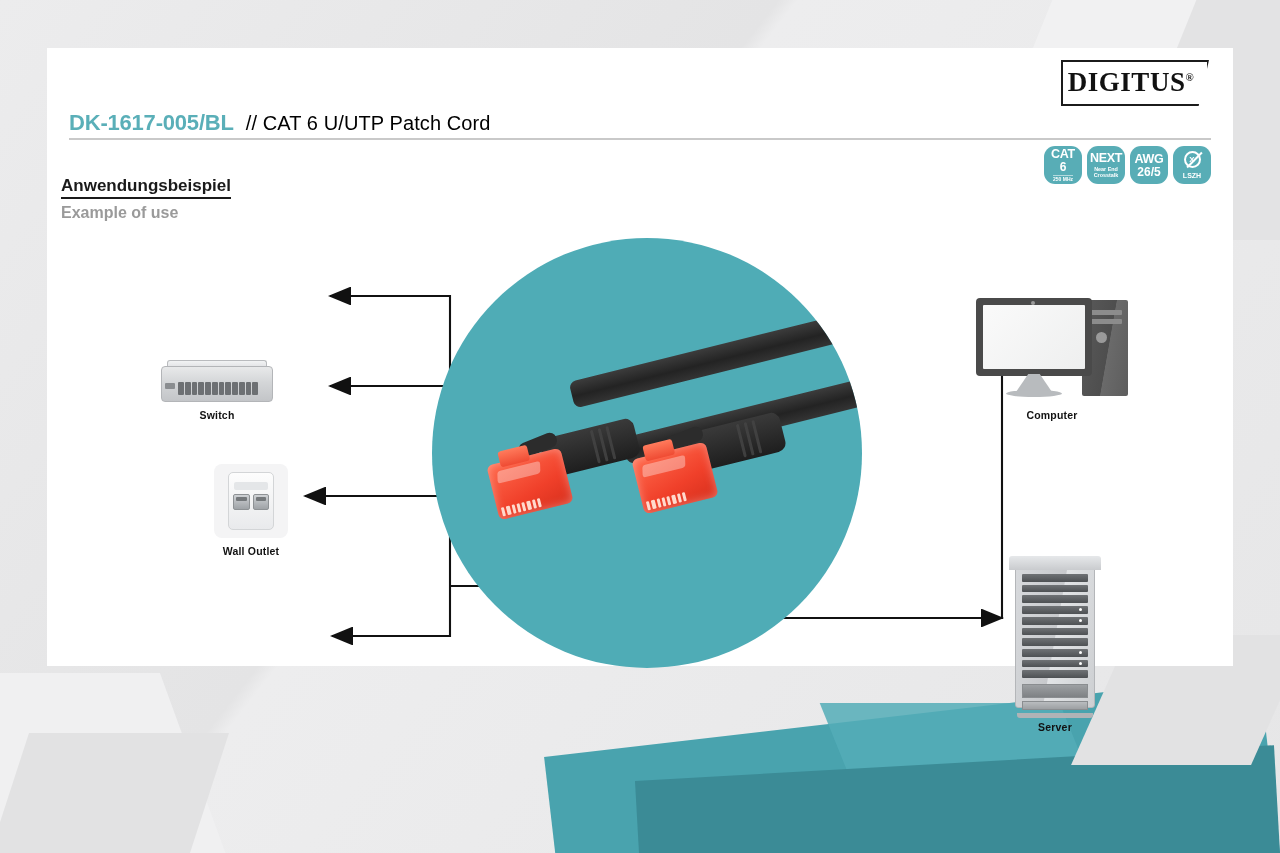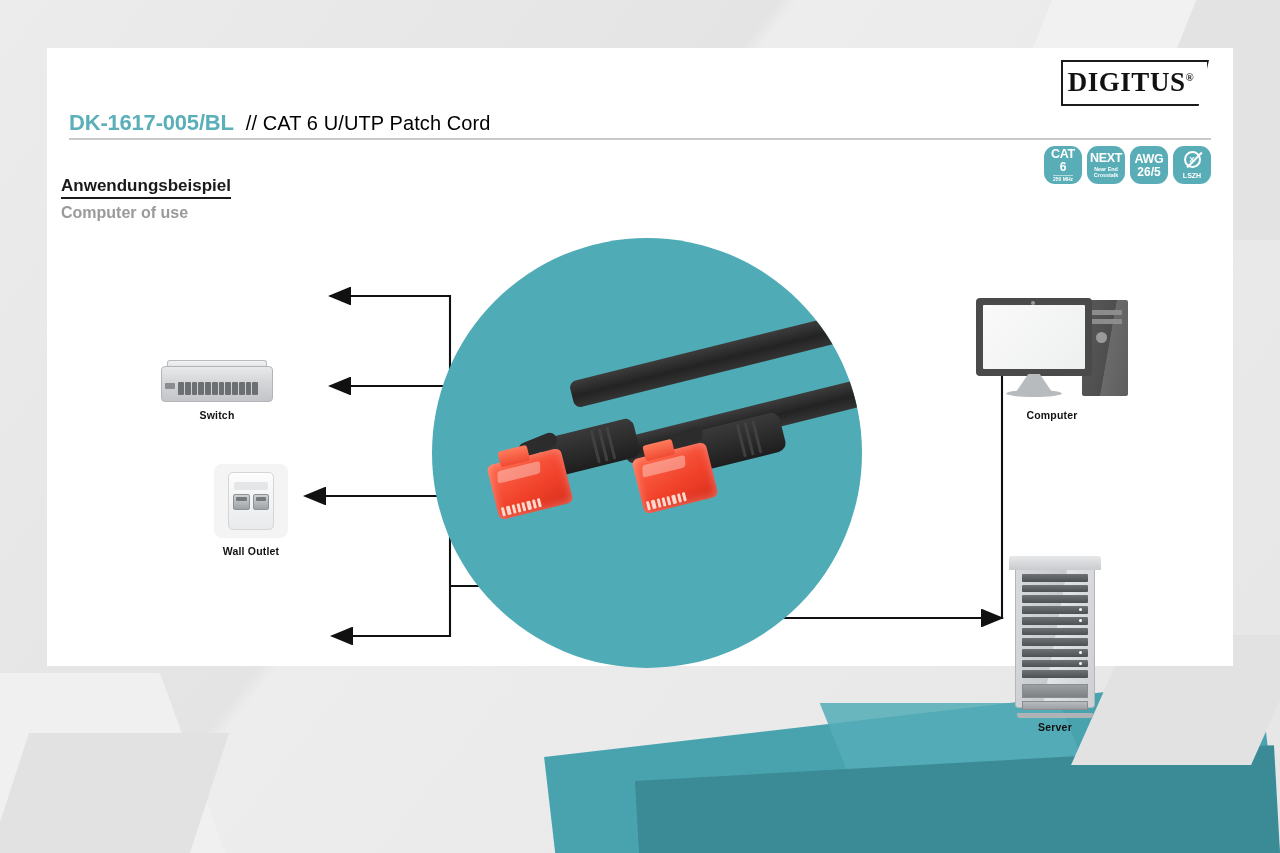--- a/index.html
+++ b/index.html
@@ -264,21 +264,21 @@
     <div class="badge lszh">
       <div class="circ">
           <span class="k">X</span>
         </div>
       <div class="b3">LSZH</div>
     </div>
   </div>
 
   <div id="heading">
     <div class="de">Anwendungsbeispiel</div>
-    <div class="en">Computer of use</div>
+    <div class="en">Example of use</div>
   </div>
 
   <div id="stage">
 
     <svg id="lines" width="1186" height="520">
       <defs>
         <marker id="ah" markerWidth="11" markerHeight="9" refX="10" refY="4.5" orient="auto">
           <polygon points="11,4.5 0,0 0,9" fill="#111"></polygon>
         </marker>
       </defs>

